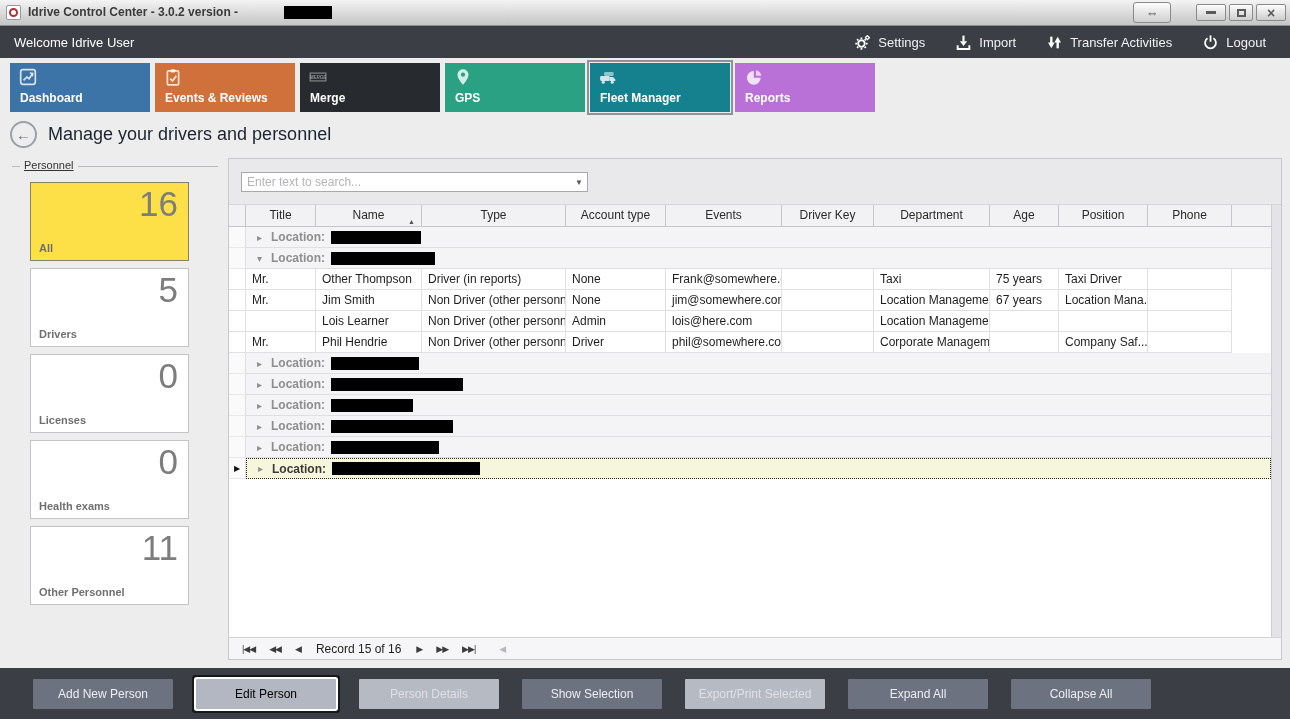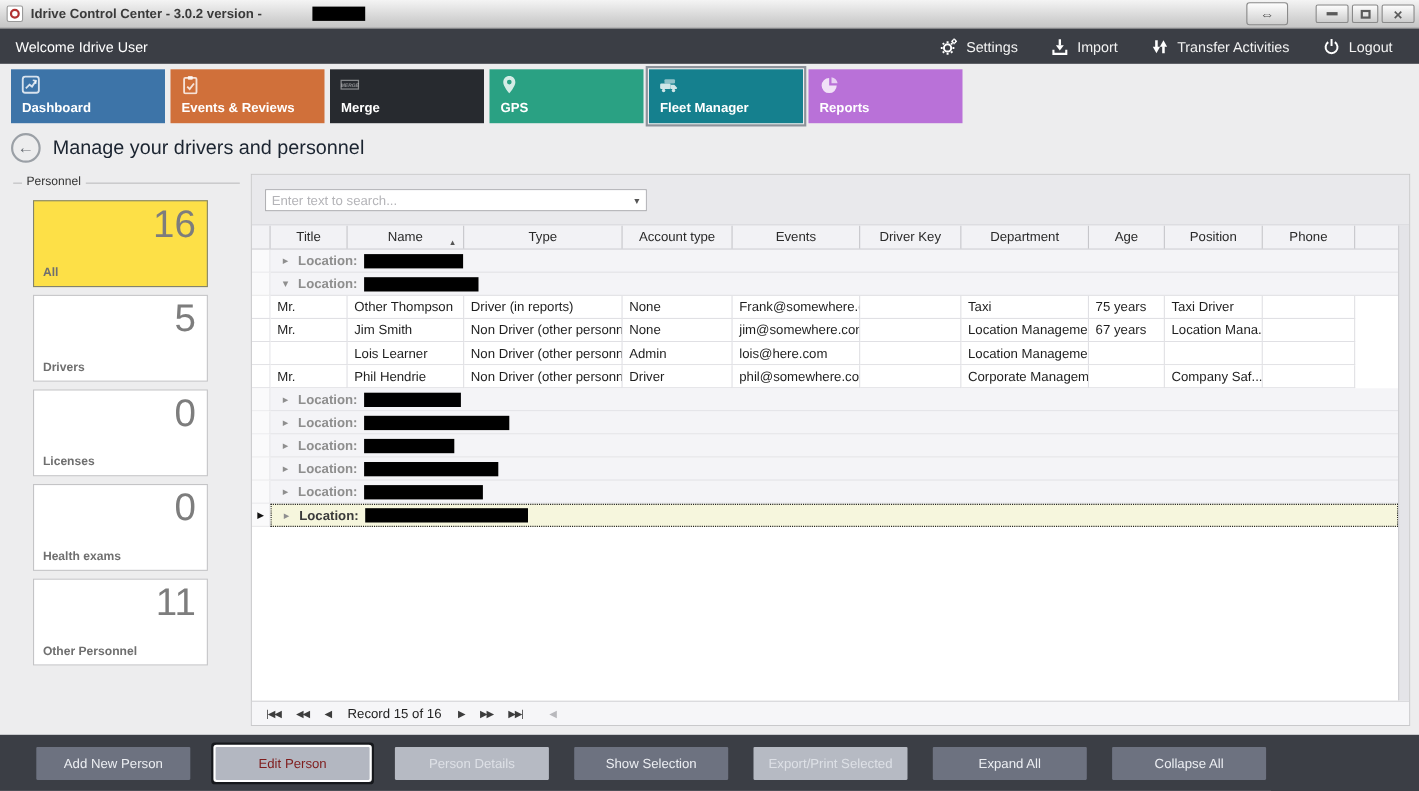--- a/index.html
+++ b/index.html
@@ -43,21 +43,21 @@
   .tab .icon{position:absolute;left:9px;top:5px;width:18px;height:18px;color:rgba(255,255,255,.8);}
   .tab .tab-label{position:absolute;left:10px;bottom:7px;font-size:12px;font-weight:bold;}
   .tab.selected{outline:2px solid #8d939b;outline-offset:1px;}
   
   .heading{position:absolute;top:121px;left:10px;display:flex;align-items:center;gap:11px;}
   .back-btn{width:27px;height:27px;border:2px solid #9ba0a6;border-radius:50%;color:#6d7278;
     display:flex;align-items:center;justify-content:center;font-size:15px;background:#ededee;}
   .page-title{font-size:18px;color:#1b2430;}
   
   .sidebar{position:absolute;left:12px;top:166px;width:206px;bottom:59px;border-top:1px solid #bcbcbe;}
-  .sidebar-legend{position:absolute;top:-8px;left:8px;background:#ededee;padding:0 4px;font-size:11px;color:#333;}
+  .sidebar-legend{position:absolute;top:-8px;left:8px;background:#ededee;padding:0 4px;font-size:11px;color:#333;text-decoration:underline;}
   .cards{padding:15px 0 0 18px;}
   .card{position:relative;width:159px;height:79px;background:#fff;border:1px solid #c4c4c6;margin-bottom:7px;}
   .card .count{position:absolute;top:1px;right:10px;font-size:35px;color:#7d7d7d;}
   .card .card-label{position:absolute;bottom:6px;left:8px;font-size:11px;font-weight:bold;color:#6f6f6f;}
   .card.selected{background:#fde047;border-color:#83836d;}
   
   .main{position:absolute;left:228px;top:158px;width:1054px;bottom:59px;background:#fff;
     border:1px solid #c9c9cb;}
   .search-band{position:absolute;top:0;left:0;right:0;height:46px;background:#e9e9ec;border-bottom:1px solid #d6d6da;}
   .search-box{position:absolute;left:12px;top:13px;width:347px;height:20px;background:#fff;border:1px solid #a9a9ad;}
@@ -88,21 +88,21 @@
     border-top:1px solid #d4d4d8;display:flex;align-items:center;font-size:11px;color:#333;padding-left:6px;}
   .nav-btn{font-size:9px;letter-spacing:-1px;color:#3c3c3c;padding:0 7px;}
   .nav-label{margin:0 8px;font-size:12px;color:#222;}
   .nav-btn.disabled{color:#b8b8bc;margin-left:10px;}
   
   .footer{position:absolute;left:0;right:0;bottom:0;height:51px;background:#3b3e45;
     display:flex;align-items:center;padding-left:33px;gap:23px;}
   .f-btn{width:140px;height:30px;border:none;border-radius:1px;font-size:12px;
     font-family:"Liberation Sans",sans-serif;}
   .f-btn.normal{background:#6d7280;color:#eceef2;}
-  .f-btn.focused{background:#b3b7c1;color:#7f1d1d;box-shadow:0 0 0 2px #ffffff,0 0 0 4px #16181c;}
+  .f-btn.focused{background:#b3b7c1;color:#000000;box-shadow:0 0 0 2px #ffffff,0 0 0 4px #16181c;}
   .f-btn.disabled{background:#b6bac3;color:#dde0e6;}
 </style>
 </head>
 <body>
 
 <div class="titlebar">
   <span class="app-icon">
       <i></i>
     </span>
   <span class="title-text">Idrive Control Center - 3.0.2 version -</span>

